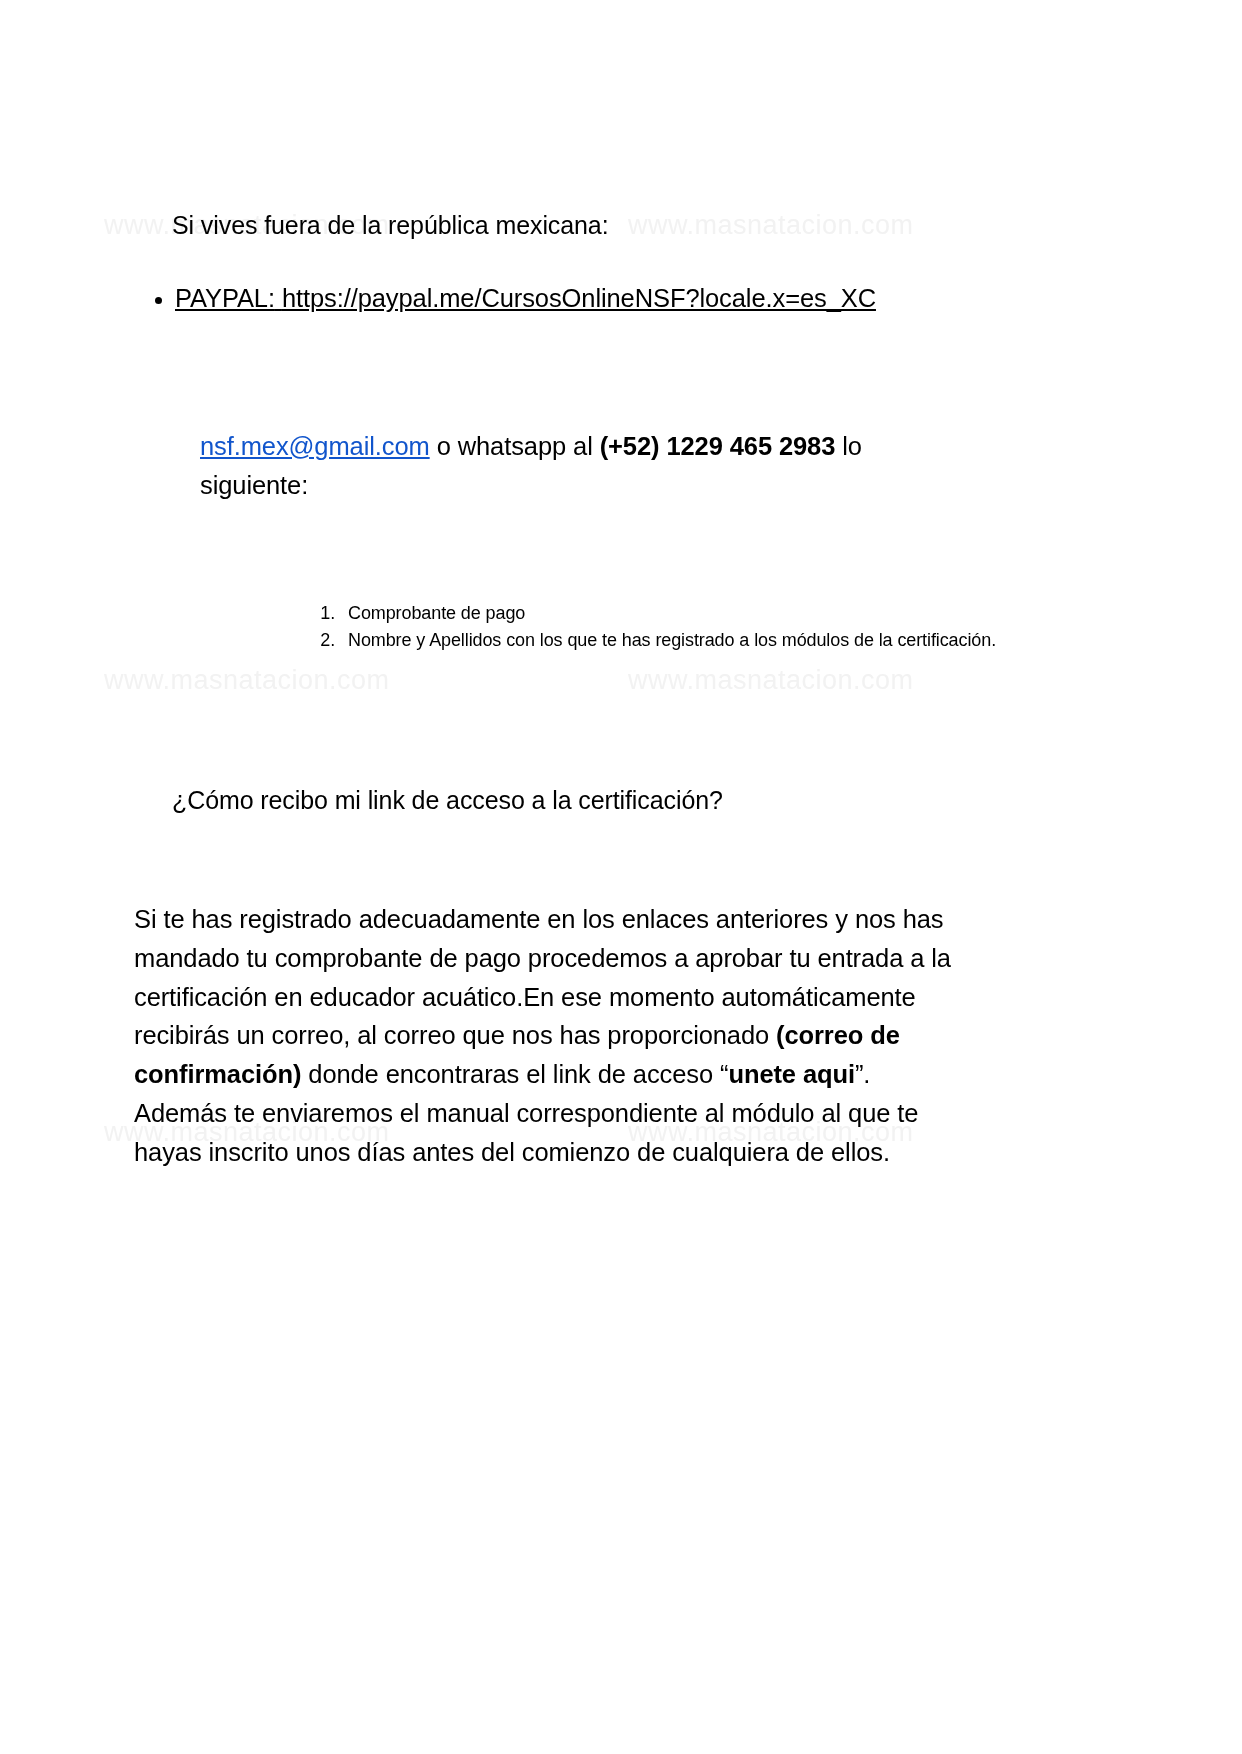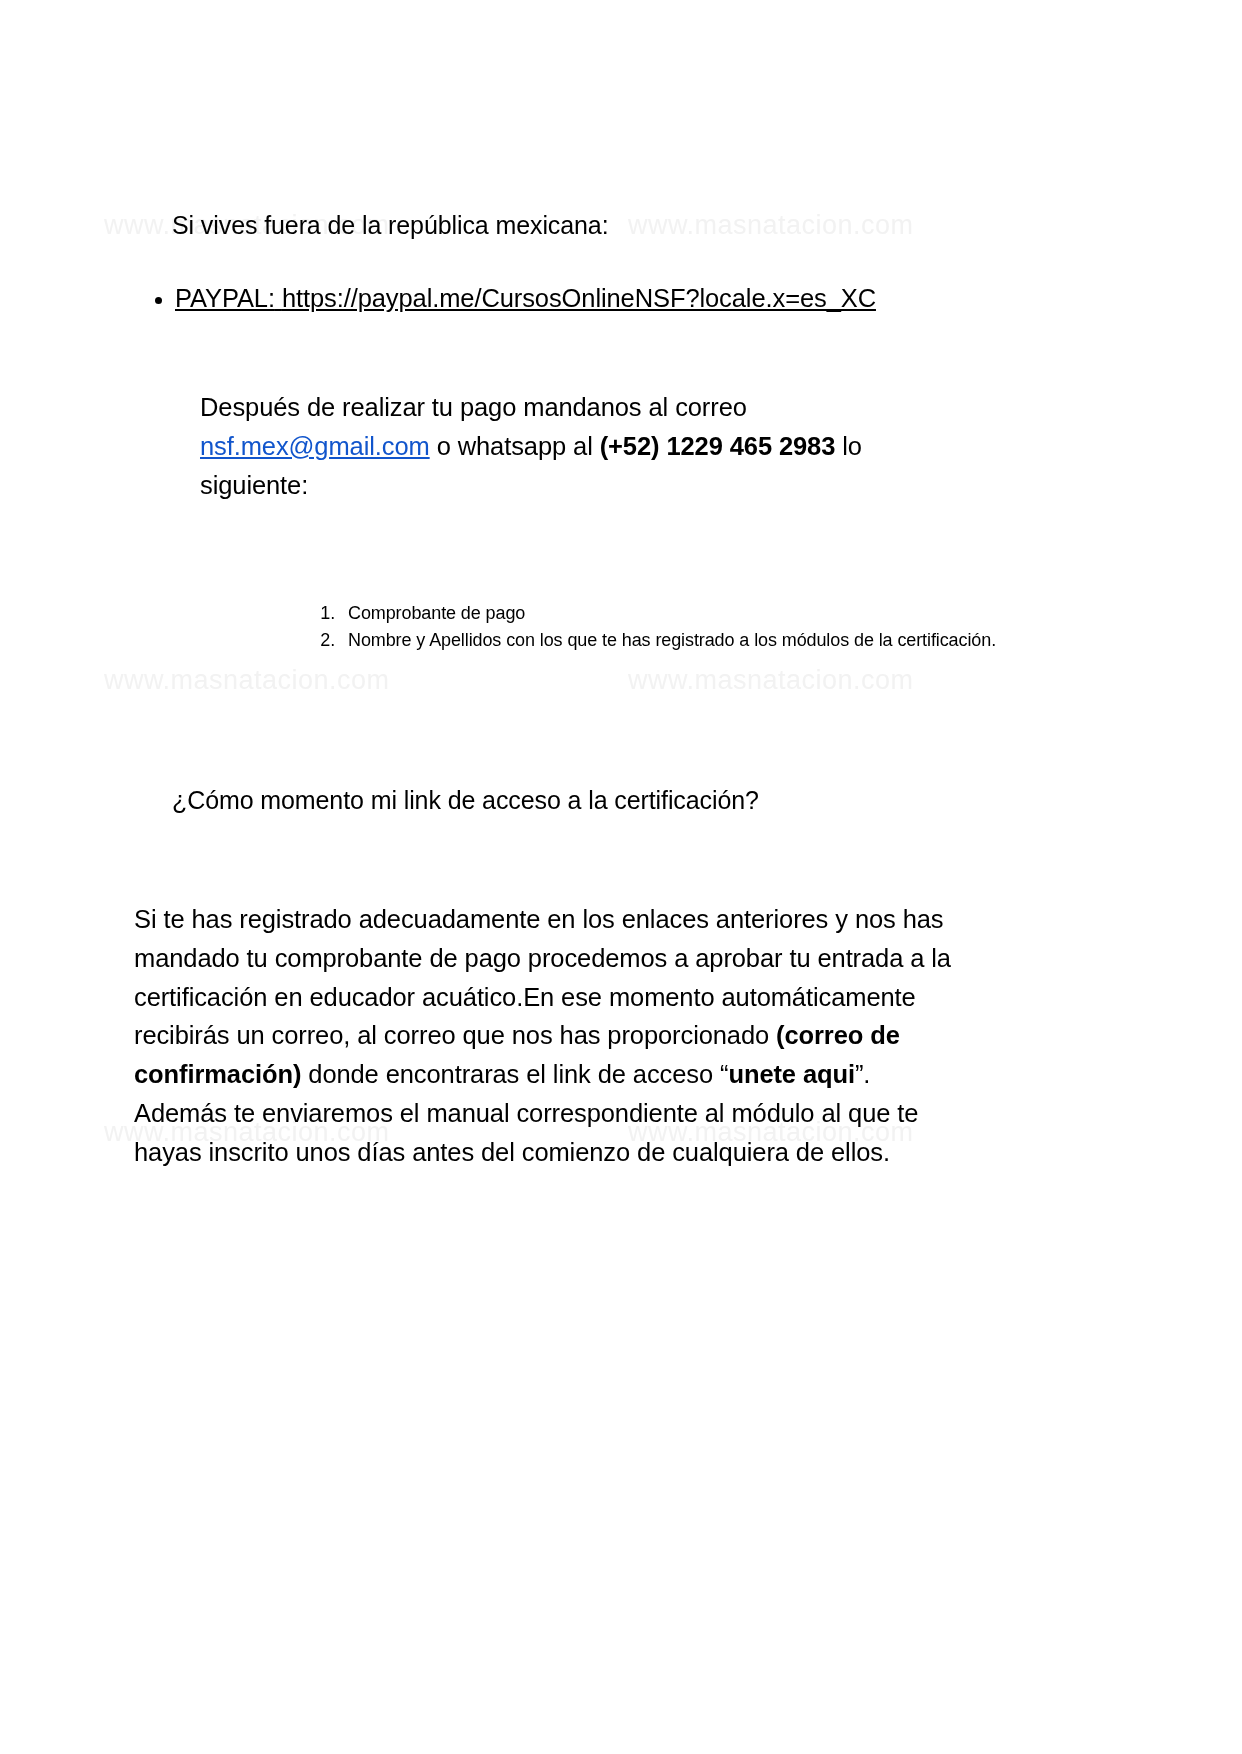--- a/index.html
+++ b/index.html
@@ -123,31 +123,31 @@
     <div class="block" style="left:134px; top:276px; width:870px;">
       <ul class="bullet-list">
         <li>
           <span>PAYPAL:</span>
           <span>https://paypal.me/CursosOnlineNSF?locale.x=es_XC</span><br>
         </li>
       </ul>
     </div>
 
     <div class="block para" style="left:200px; top:388px; width:740px;">
-      <span>Después de realizar tu pago mandanos al correo</span><br>
+      <br>
       <a class="maillink" href="#">nsf.mex@gmail.com</a><span> o whatsapp al </span><b>(+52) 1229 465 2983</b><span> lo siguiente:</span>
     </div>
 
     <div class="block" style="left:300px; top:600px; width:700px;">
       <ol class="num-list">
         <li>Comprobante de pago</li>
         <li>Nombre y Apellidos con los que te has registrado a los módulos de la certificación.</li>
       </ol>
     </div>
 
-    <div class="block section-heading" style="left:134px; top:782px; width:860px;">¿Cómo momento mi link de acceso a la certificación?</div>
+    <div class="block section-heading" style="left:134px; top:782px; width:860px;">¿Cómo recibo mi link de acceso a la certificación?</div>
 
     <div class="block para" style="left:134px; top:900px; width:832px;">
       <span>Si te has registrado adecuadamente en los enlaces anteriores y nos has mandado tu comprobante de pago procedemos a aprobar tu entrada a la certificación en educador acuático.En ese momento automáticamente recibirás un correo, al correo que nos has proporcionado </span><b>(correo de confirmación)</b><span> donde encontraras el link de acceso “</span><b>unete aqui</b><span>”. Además te enviaremos el manual correspondiente al módulo al que te hayas inscrito unos días antes del comienzo de cualquiera de ellos.</span>
     </div>
 
   </div>
 </div>
 
 </body></html>

